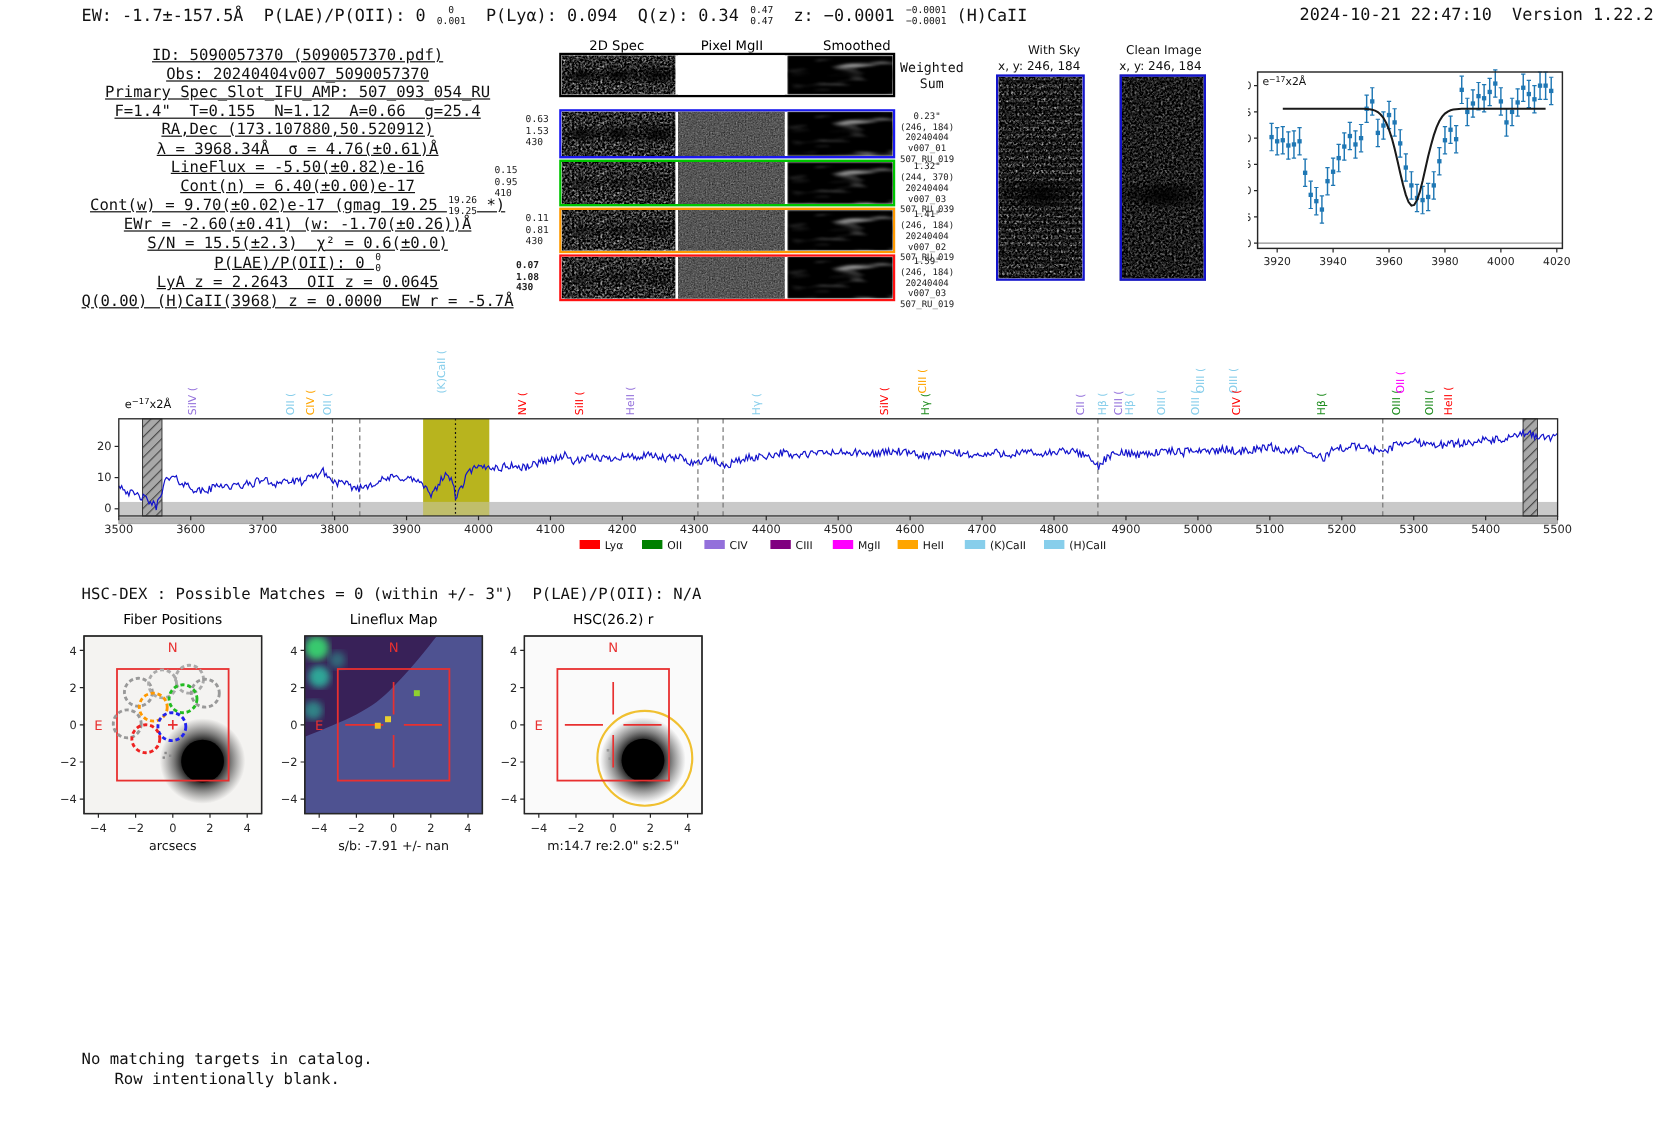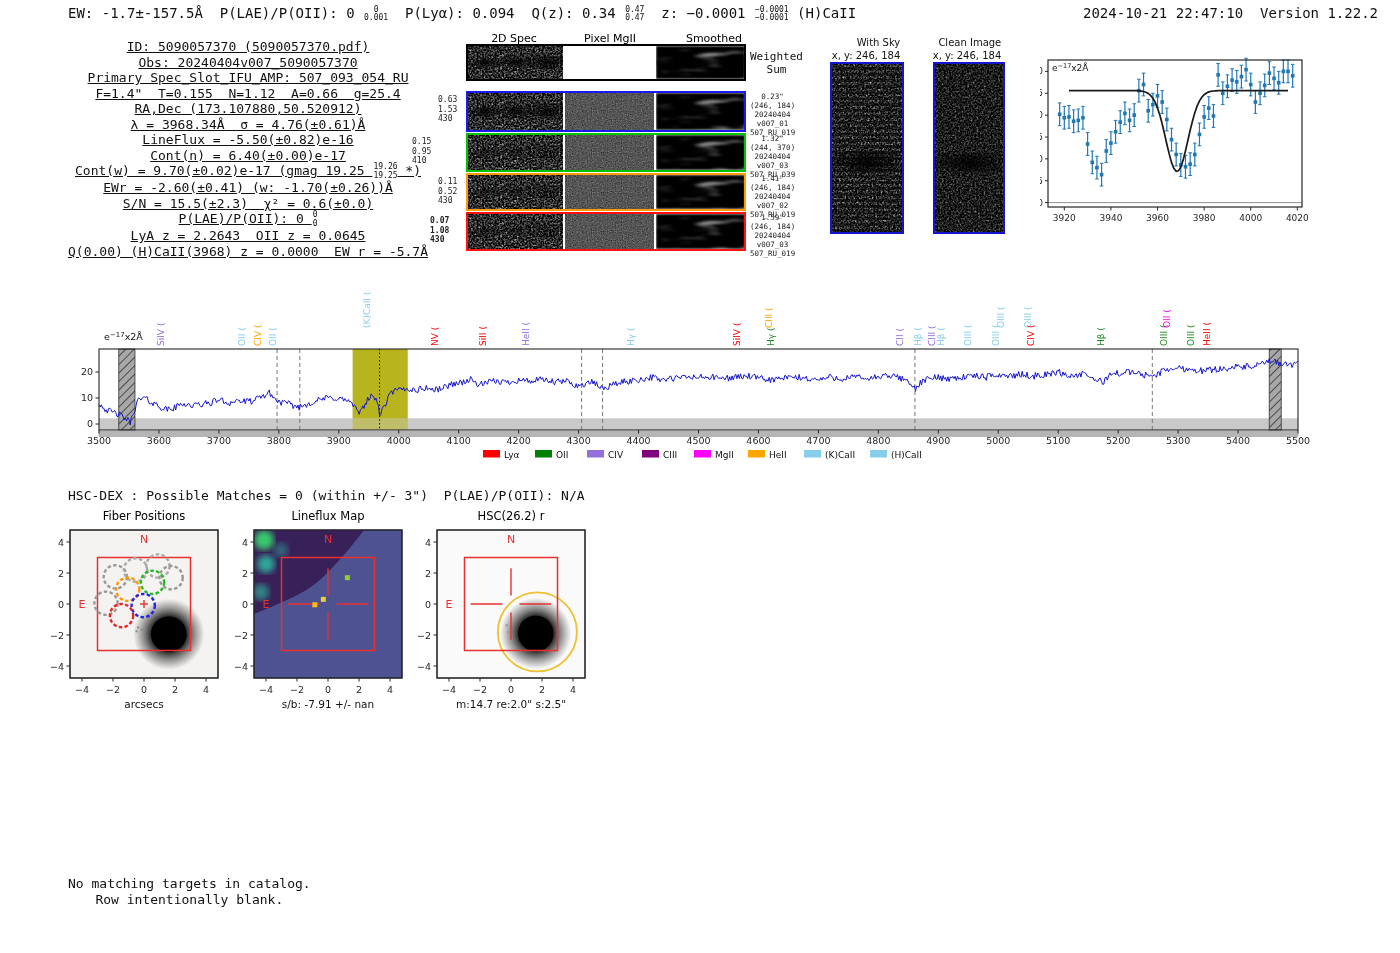--- a/index.html
+++ b/index.html
@@ -677,21 +677,21 @@
   </div>
 <div class="row-right mono abs" style="top: 92px;"><div>0.23"</div><div>(246, 184)</div><div>20240404</div><div>v007_01</div><div>507_RU_019</div></div>
 <div class="row-left mono abs" style="left: 412px; top: 137px;">
     <div>0.15</div>
     <div>0.95</div>
     <div>410</div>
   </div>
 <div class="row-right mono abs" style="top: 134px;"><div>1.32"</div><div>(244, 370)</div><div>20240404</div><div>v007_03</div><div>507_RU_039</div></div>
 <div class="row-left mono abs" style="left: 438px; top: 177px;">
     <div>0.11</div>
-    <div>0.52</div>
+    <div>0.81</div>
     <div>430</div>
   </div>
 <div class="row-right mono abs" style="top: 174px;"><div>1.41"</div><div>(246, 184)</div><div>20240404</div><div>v007_02</div><div>507_RU_019</div></div>
 <div class="row-left mono abs" style="left: 430px; top: 216px; font-weight: bold;">
     <div>0.07</div>
     <div>1.08</div>
     <div>430</div>
   </div>
 <div class="row-right mono abs" style="top: 213px;"><div>1.59"</div><div>(246, 184)</div><div>20240404</div><div>v007_03</div><div>507_RU_019</div></div>
 

